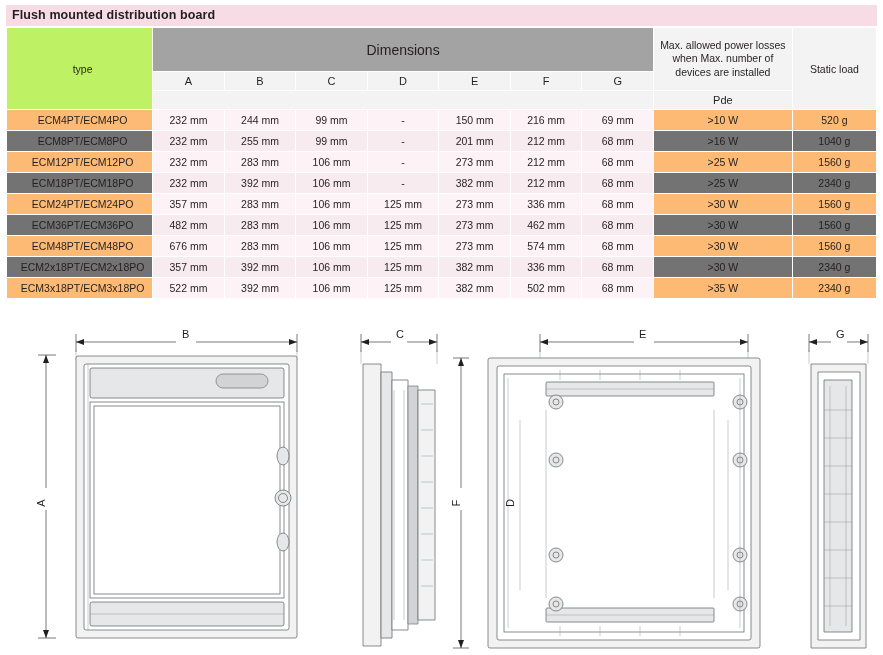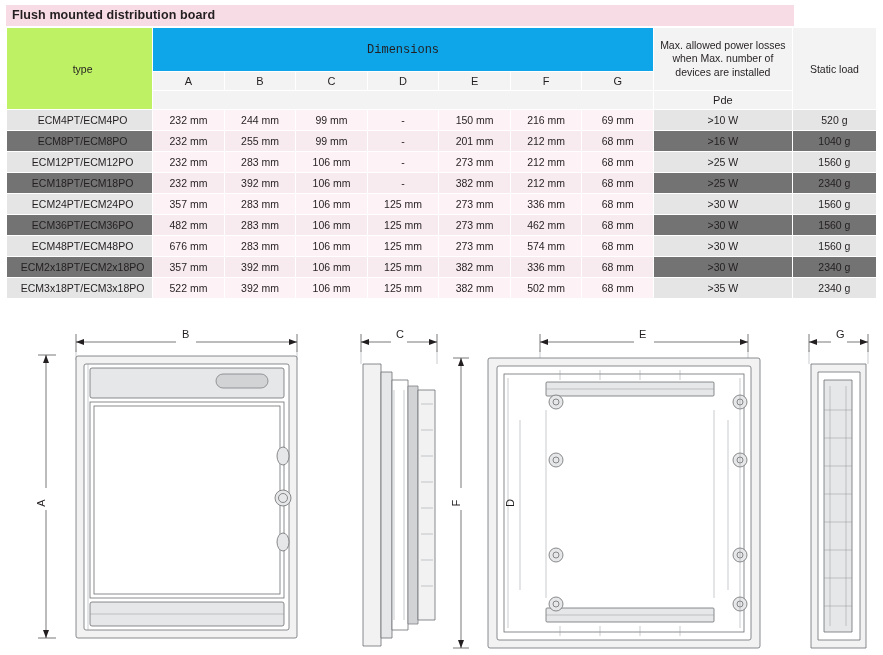--- a/index.html
+++ b/index.html
@@ -10,21 +10,21 @@
   body {
     width: 883px; height: 655px;
     font-family: "Liberation Sans", sans-serif;
     color: #231f20;
     overflow: hidden;
   }
   .page { position: relative; width: 883px; height: 655px; }
 
   
   .title-bar {
-    position: absolute; left: 6px; top: 5px; width: 788px; height: 22px;
+    position: absolute; left: 6px; top: 5px; width: 871px; height: 22px;
     background: #f7dbe5;
     border-bottom: 1px solid #ffffff;
   }
   .title-bar .title-text {
     position: absolute; left: 6px; top: 3px;
     font-size: 12.5px; font-weight: bold; color: #231f20;
     letter-spacing: 0.1px;
   }
 
   
@@ -36,28 +36,28 @@
   }
   table.spec th, table.spec td {
     border: 1px solid #ffffff;
     padding: 0;
     text-align: center;
     vertical-align: middle;
     color: #231f20;
     font-weight: normal;
   }
   .hdr { background: #bef264; }
-  .hdr-dim { background: #0ea5e9; height: 20px; font-size: 12px; font-family: Liberation Mono, monospace; }
+  .hdr-dim { background: #a3a3a3; height: 20px; font-size: 14px; }
   .hdr-tall { background: #f3f3f3; margin-left: 31px; }
   .hdr-letter { background: #f3f3f3; height: 19px; font-size: 11px; }
   .type-cell {
     text-align: left; padding-left: 6px !important;
     font-size: 10.5px;
   }
-  .row-a td { background: #e5e5e5; height: 21px; }
+  .row-a td { background: #fdba74; height: 21px; }
   .row-b td { background: #737373; height: 21px; }
   .row-a td.pink { background: #fdf2f6; }
   .row-b td.pink { background: #f7ebf0; }
   .hdr-pde { background: #f3f3f3; }
   .col-type { width: 139px; }
   .col-dim  { width: 68px; }
   .col-pde  { width: 132px; }
   .col-load { width: 80px; }
   .pde-label { height: 19px; font-size: 11px; }
 

